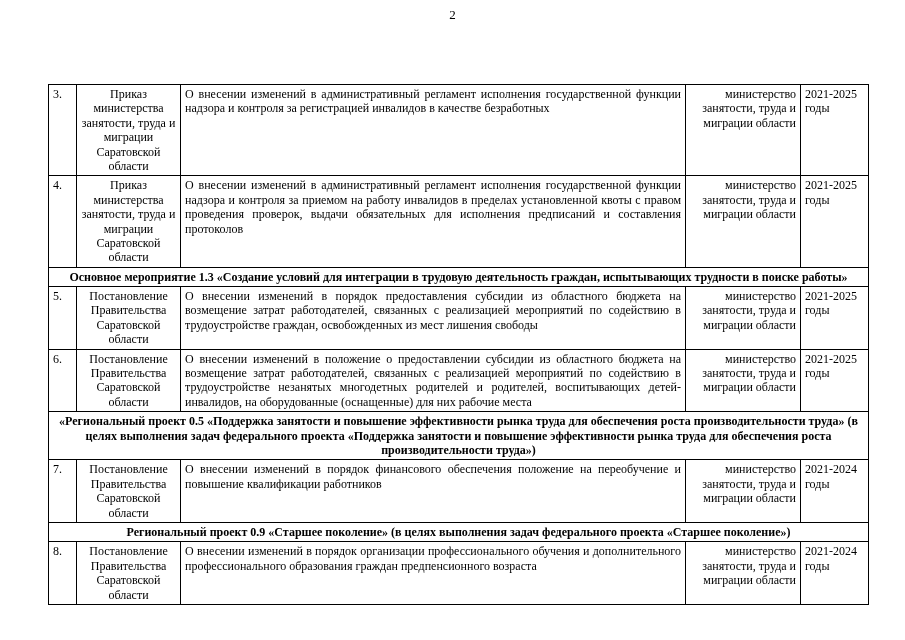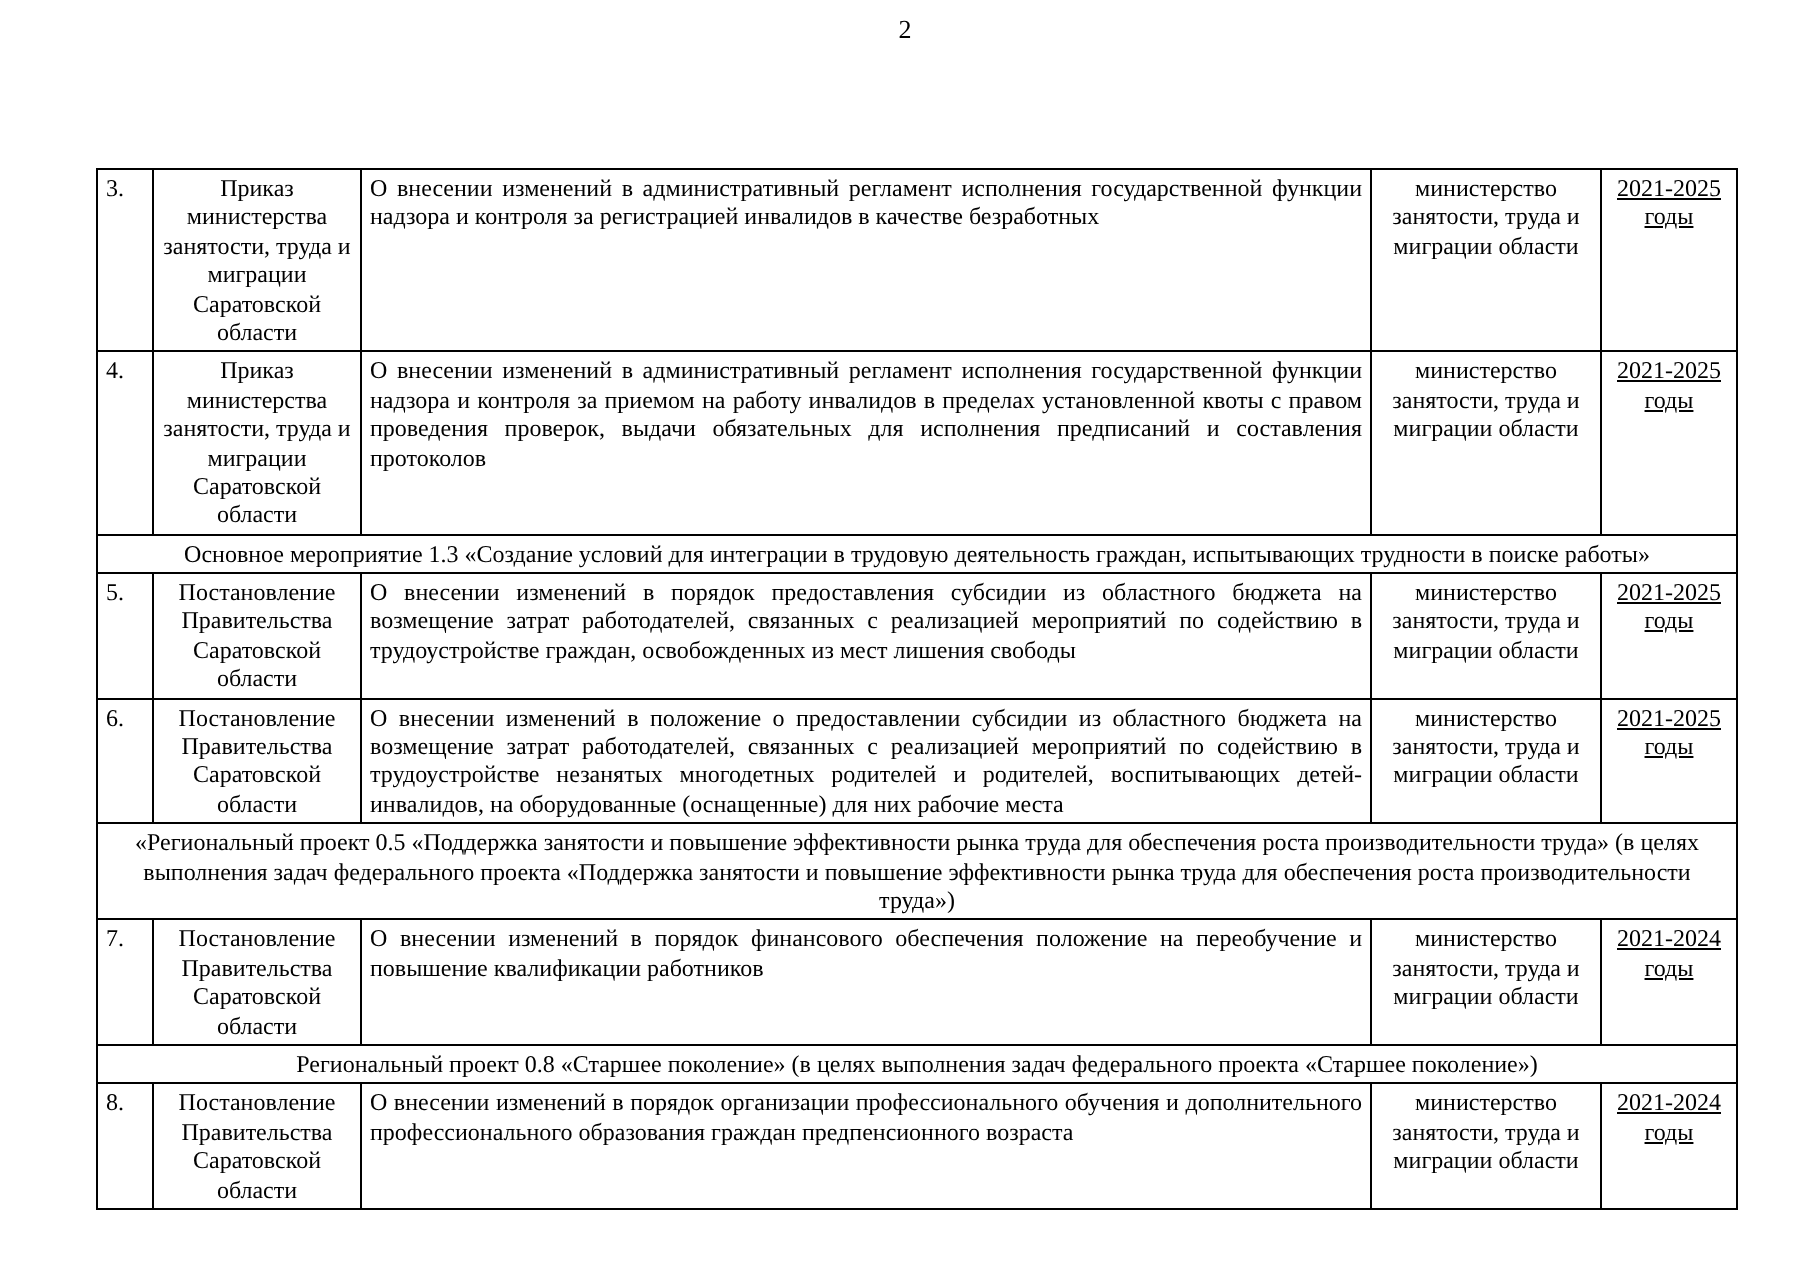--- a/index.html
+++ b/index.html
@@ -28,24 +28,24 @@
     border: 1px solid #000;
     font-size: 12px;
     line-height: 1.2;
     vertical-align: top;
     padding: 2px 4px;
     word-wrap: break-word;
   }
   td.cell-num   { text-align: left; padding-left: 5px; }
   td.cell-doc   { text-align: center; }
   td.cell-desc  { text-align: justify; padding: 2px 6px; }
-  td.cell-exec  { text-align: center; padding: 2px 7px; }
-  td.cell-years { text-align: center; padding: 2px 3px; text-decoration: underline; }
+  td.cell-exec  { text-align: right; padding: 2px 7px; }
+  td.cell-years { padding: 2px 3px; }
   td.section-cell {
-    font-weight: normal;
+    font-weight: bold;
     text-align: center;
     padding: 1px 4px;
   }
 </style>
 </head>
 <body>
 
 <div class="page">
   <div class="page-number">2</div>
 
@@ -93,21 +93,21 @@
           <td colspan="5" class="section-cell">«Региональный проект 0.5 «Поддержка занятости и повышение эффективности рынка труда для обеспечения роста производительности труда» (в целях выполнения задач федерального проекта «Поддержка занятости и повышение эффективности рынка труда для обеспечения роста производительности труда»)</td>
         </tr>
         <tr>
           <td class="cell-num">7.</td>
           <td class="cell-doc">Постановление Правительства Саратовской области</td>
           <td class="cell-desc">О внесении изменений в порядок финансового обеспечения положение на переобучение и повышение квалификации работников</td>
           <td class="cell-exec">министерство занятости, труда и миграции области</td>
           <td class="cell-years">2021-2024 годы</td>
         </tr>
         <tr>
-          <td colspan="5" class="section-cell">Региональный проект 0.8 «Старшее поколение» (в целях выполнения задач федерального проекта «Старшее поколение»)</td>
+          <td colspan="5" class="section-cell">Региональный проект 0.9 «Старшее поколение» (в целях выполнения задач федерального проекта «Старшее поколение»)</td>
         </tr>
         <tr>
           <td class="cell-num">8.</td>
           <td class="cell-doc">Постановление Правительства Саратовской области</td>
           <td class="cell-desc">О  внесении  изменений  в  порядок  организации  профессионального  обучения и дополнительного профессионального образования граждан предпенсионного возраста</td>
           <td class="cell-exec">министерство занятости, труда и миграции области</td>
           <td class="cell-years">2021-2024 годы</td>
         </tr>
       </tbody>
   </table>

